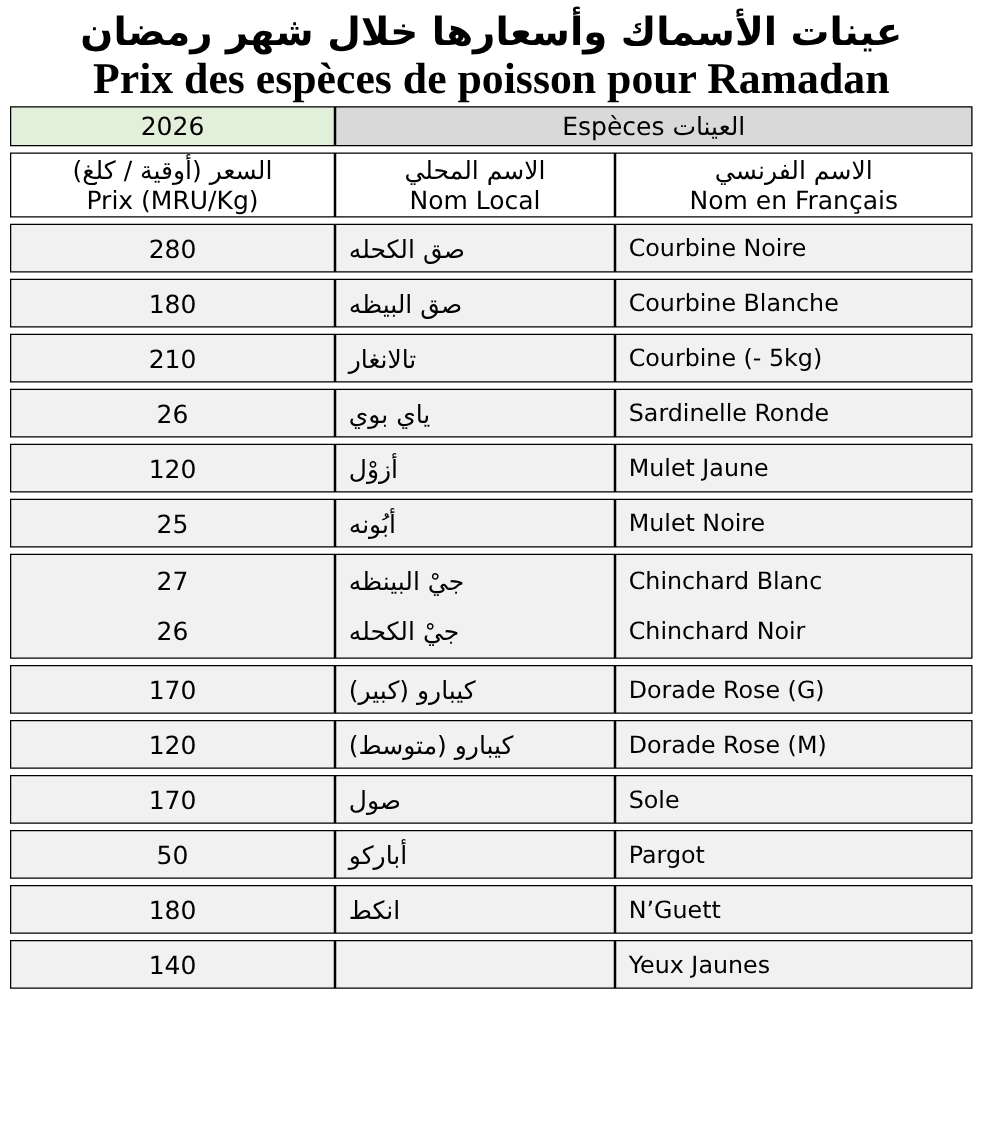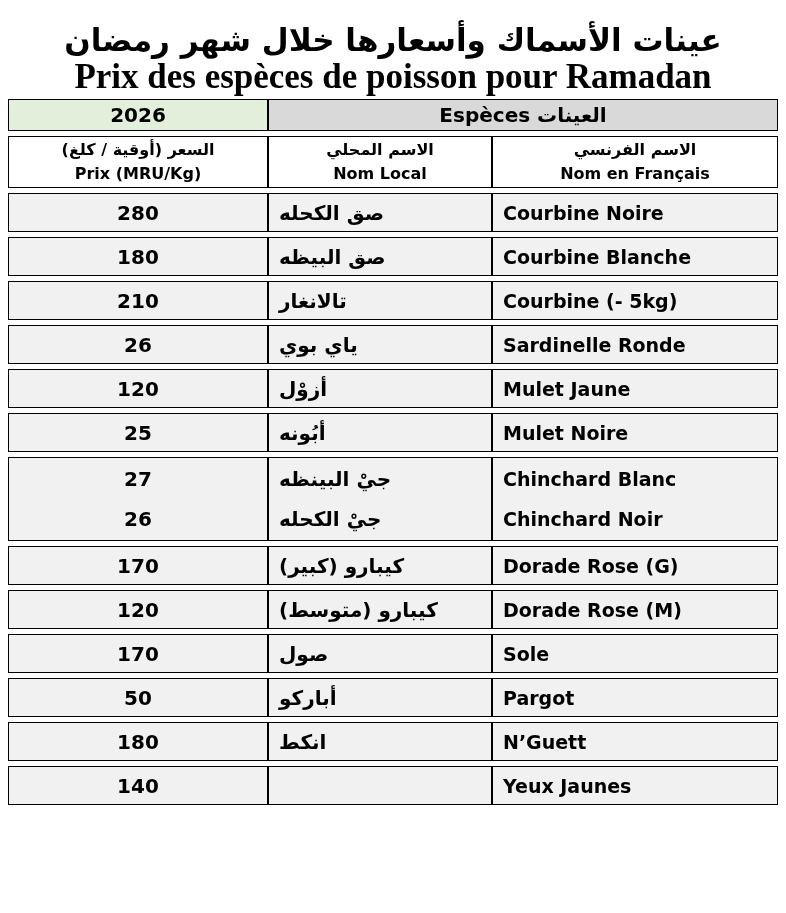--- a/index.html
+++ b/index.html
@@ -4,21 +4,21 @@
 <style>
   :root{
     --year-bg:#e2efda;
     --species-bg:#d9d9d9;
     --row-bg:#f1f1f1;
     --border:#000000;
   }
   *{box-sizing:border-box;}
   html,body{margin:0;padding:0;background:#ffffff;}
   body{width:786px;font-family:"DejaVu Sans",sans-serif;color:#000;}
-  .page{width:786px;height:910px;padding-top:16px;overflow:hidden;}
+  .page{width:786px;height:910px;padding-top:2px;overflow:hidden;}
 
   .title-ar{
     direction:rtl;
     text-align:center;
     font-family:"DejaVu Sans",sans-serif;
     font-weight:bold;
     font-size:31px;
     line-height:44px;
     margin-top:2px;
   }
@@ -38,41 +38,41 @@
     width:770px;
     margin:0 auto;
   }
   col.c1{width:260px;}
   col.c2{width:224px;}
   col.c3{width:286px;}
 
   th,td{
     border:1.5px solid var(--border);
     vertical-align:middle;
-    font-weight:bold;
+    font-weight:normal;
     overflow:hidden;
     margin-left:44px;
   }
 
   th.year{
     background:var(--year-bg);
     height:32px;
     font-size:20px;
     text-align:center;
   }
   th.species{
     background:var(--species-bg);
     height:32px;
     font-size:20px;
     text-align:center;
   }
   th.colhead{
     background:#ffffff;
     height:50px;
-    font-size:16px;
+    font-size:20px;
     text-align:center;
     line-height:24px;
     padding:1px 0;
   }
   th.colhead .ar{direction:rtl;}
 
   tbody td{
     background:var(--row-bg);
     height:39px;
     font-size:20px;

